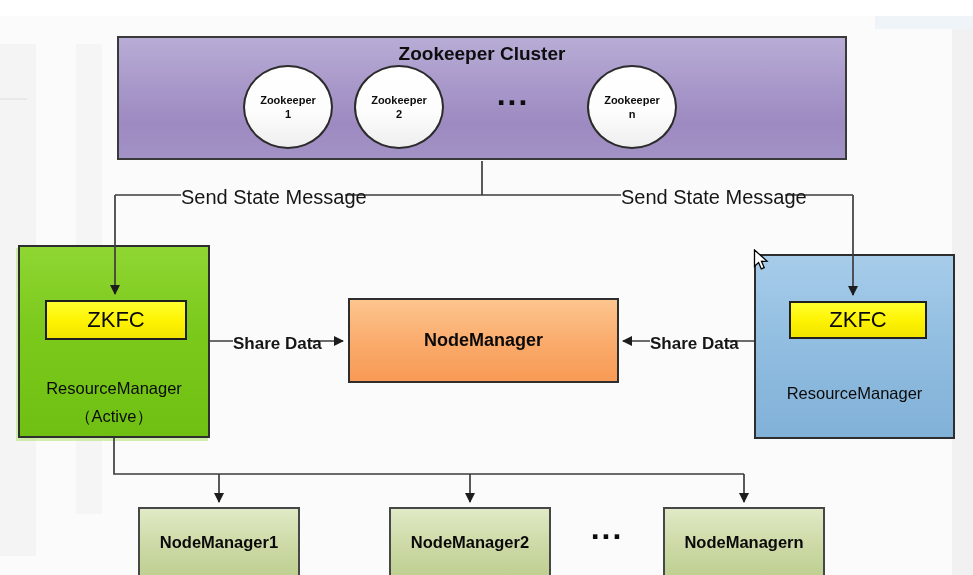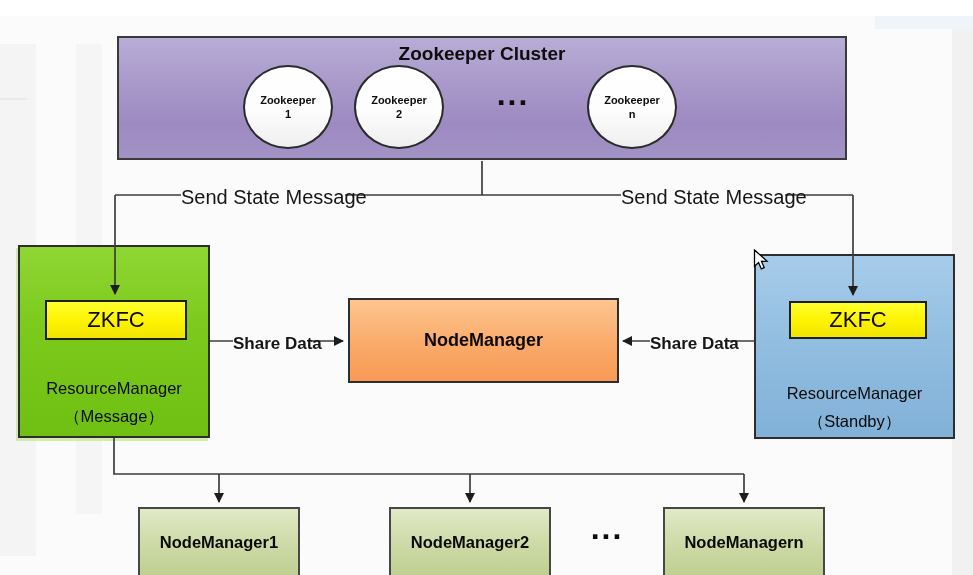--- a/index.html
+++ b/index.html
@@ -147,31 +147,30 @@
     <span>n</span>
   </div>
   <div class="dots" id="zk-dots">...</div>
 
   <div class="box" id="rm-active">
     <div class="zkfc" id="zkfc-active">
       <span>ZKFC</span>
     </div>
     <div class="rm-caption">
       <div>ResourceManager</div>
-      <div>（Message）</div>
+      <div>（Active）</div>
     </div>
   </div>
 
   <div class="box" id="rm-standby">
     <div class="zkfc" id="zkfc-standby">
       <span>ZKFC</span>
     </div>
     <div class="rm-caption">
       <div>ResourceManager</div>
-      <div>（Standby）</div>
     </div>
   </div>
 
   <div class="box" id="rm-store">
     <span>NodeManager</span>
   </div>
 
   <div class="box nm-box" id="nm-1">
     <span>NodeManager</span>
     <span>1</span>

